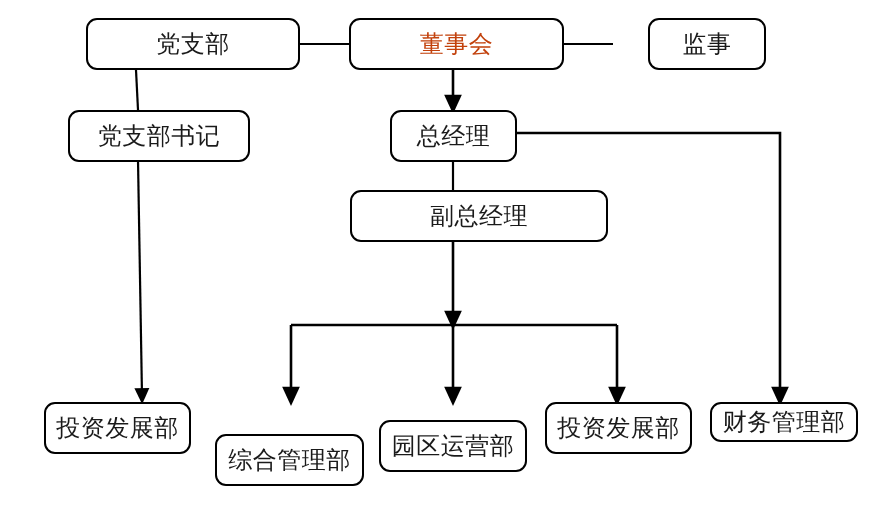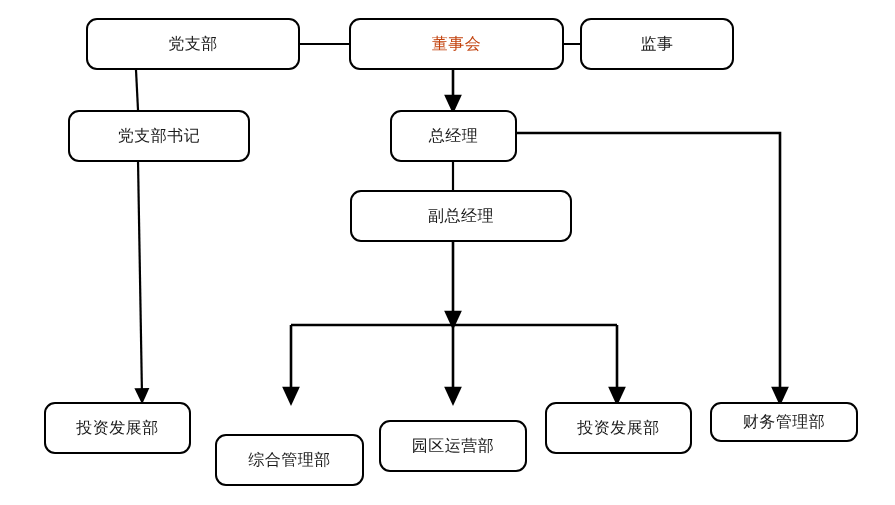--- a/index.html
+++ b/index.html
@@ -30,21 +30,21 @@
     box-sizing: border-box;
     border: 2.2px solid #000000;
     border-radius: 11px;
     background: #ffffff;
     display: flex;
     align-items: center;
     justify-content: center;
     z-index: 2;
   }
   .node-label {
-    font-size: 16px;
+    font-size: 24px;
     line-height: 1;
     color: #1a1a1a;
     letter-spacing: 0.5px;
     white-space: nowrap;
     user-select: none;
   }
   .node-label.muted {
     color: #c2410c;
   }
 </style>
@@ -86,33 +86,33 @@
   </svg>
 
   <div class="node" style="left:86px; top:18px; width:214px; height:52px;">
     <span class="node-label">党支部</span>
   </div>
 
   <div class="node" style="left:349px; top:18px; width:215px; height:52px;">
     <span class="node-label muted">董事会</span>
   </div>
 
-  <div class="node" style="left:580px; top:18px; width:154px; height:52px;">
+  <div class="node" style="left:648px; top:18px; width:118px; height:52px;">
     <span class="node-label">监事</span>
   </div>
 
   <div class="node" style="left:68px; top:110px; width:182px; height:52px;">
     <span class="node-label">党支部书记</span>
   </div>
 
   <div class="node" style="left:390px; top:110px; width:127px; height:52px;">
     <span class="node-label">总经理</span>
   </div>
 
-  <div class="node" style="left:350px; top:190px; width:222px; height:52px;">
+  <div class="node" style="left:350px; top:190px; width:258px; height:52px;">
     <span class="node-label">副总经理</span>
   </div>
 
   <div class="node" style="left:44px; top:402px; width:147px; height:52px;">
     <span class="node-label">投资发展部</span>
   </div>
 
   <div class="node" style="left:215px; top:402px; width:149px; height:52px;margin-top:32px;">
     <span class="node-label">综合管理部</span>
   </div>

